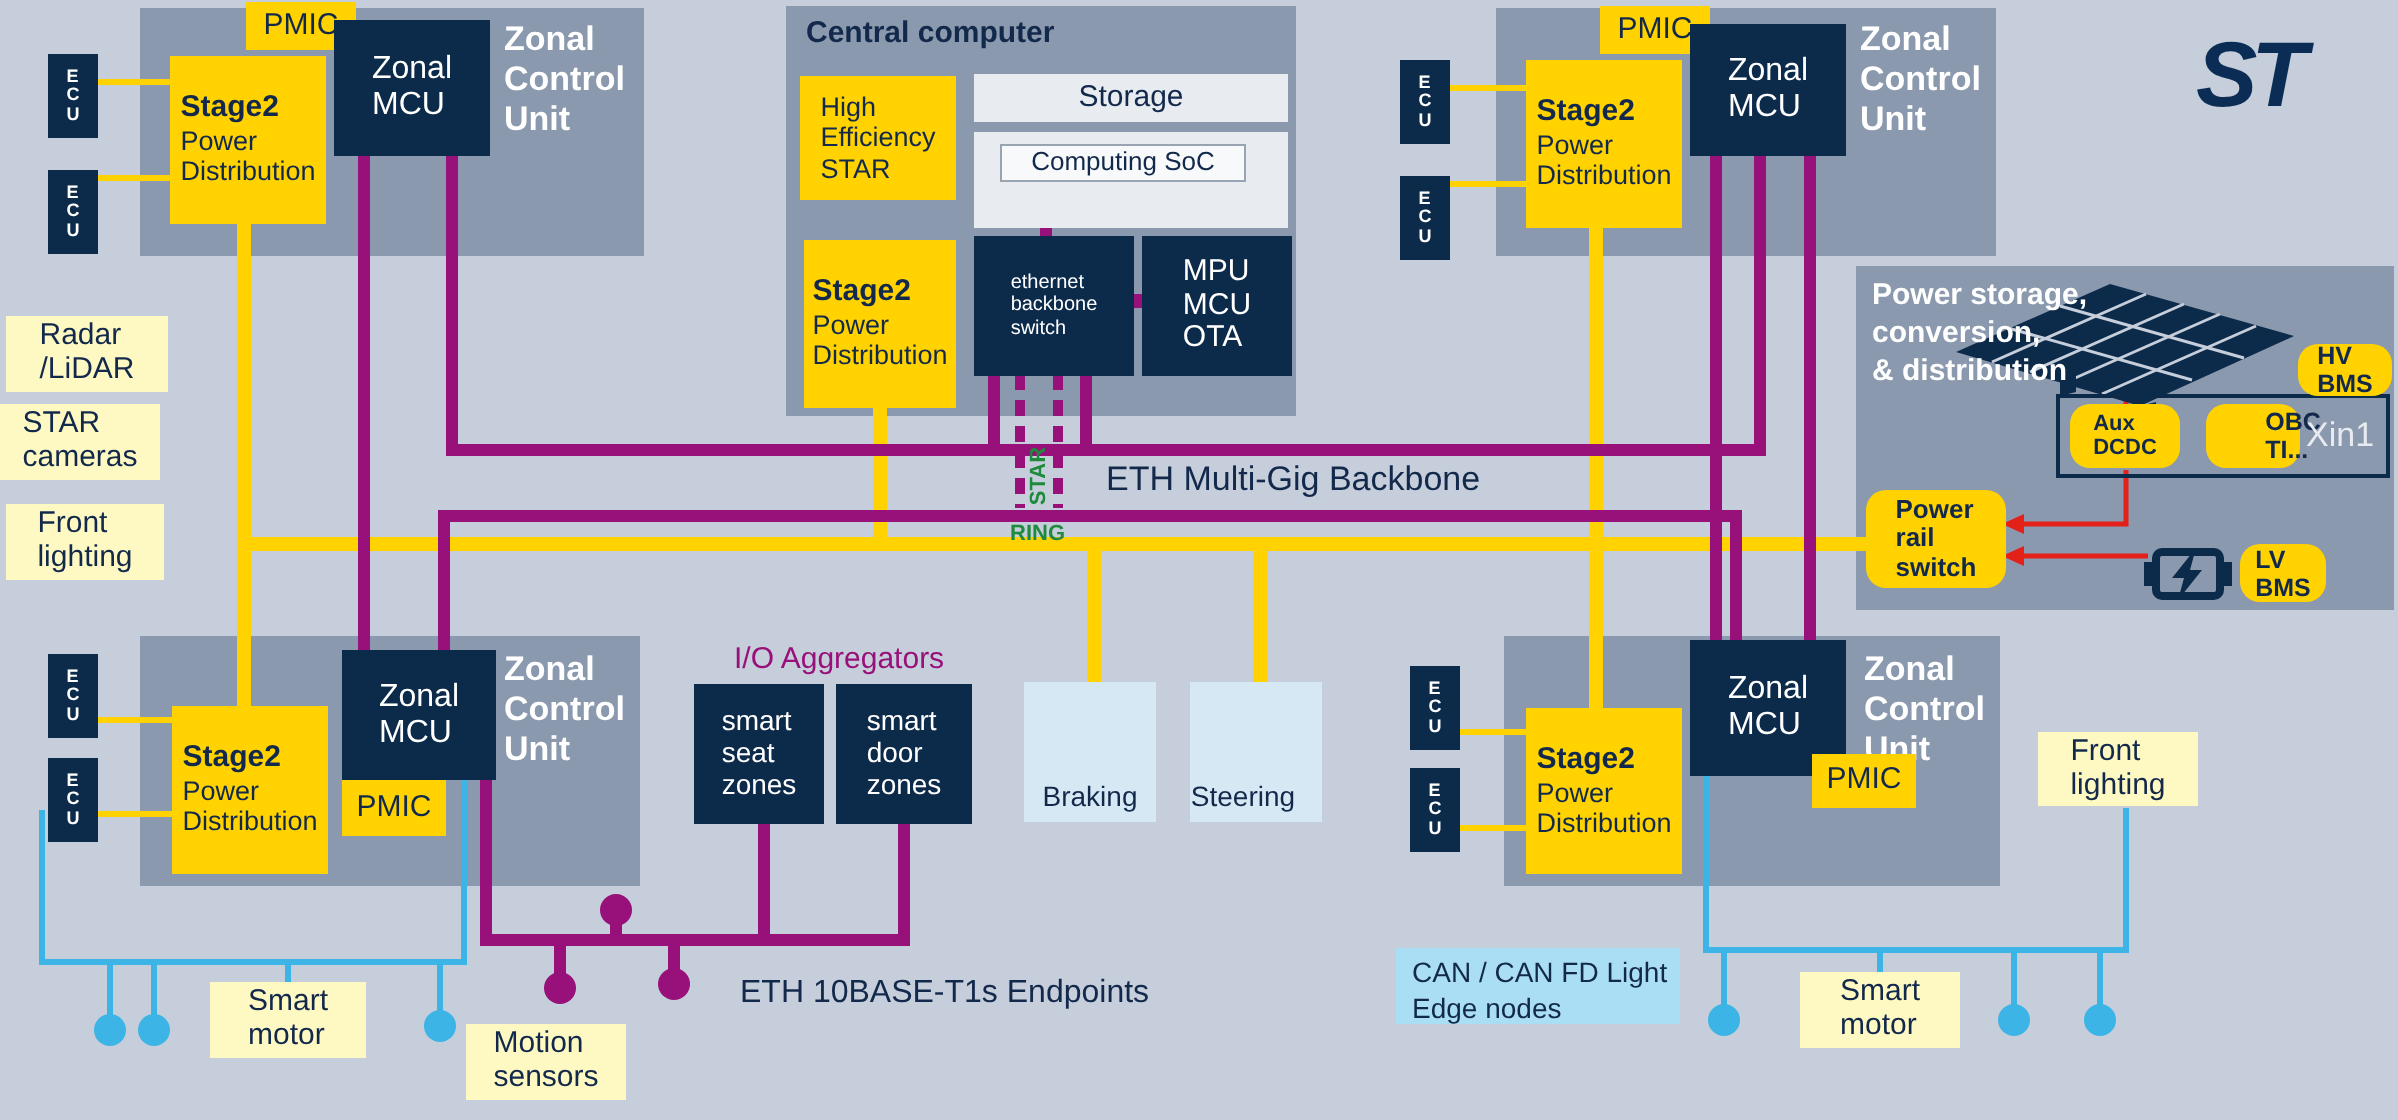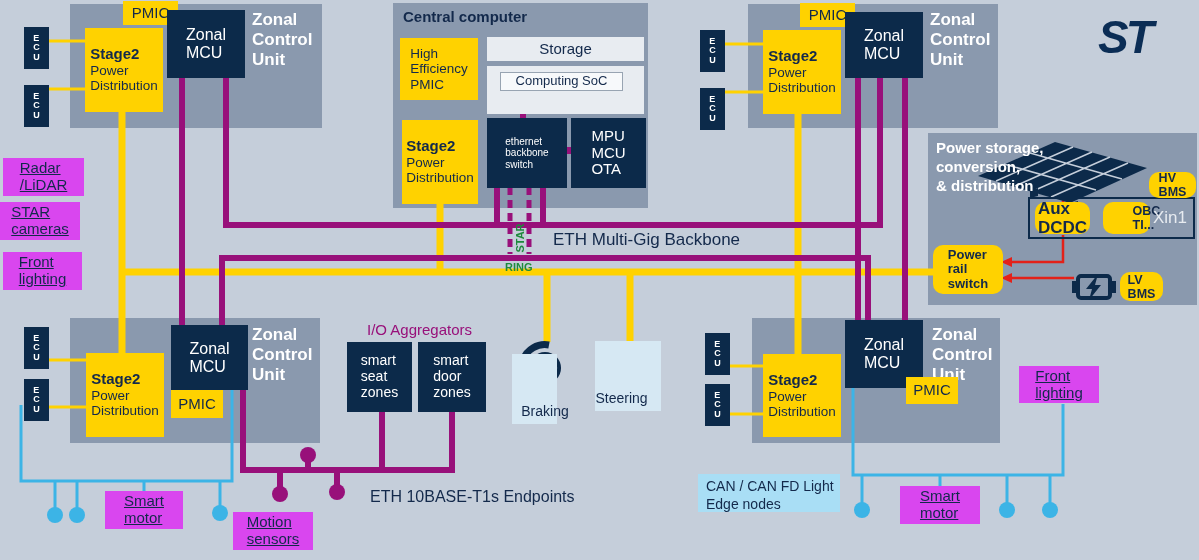--- a/index.html
+++ b/index.html
@@ -8,21 +8,21 @@
   .abs{position:absolute;box-sizing:border-box;}
   .ml{white-space:pre-line;}
   
   .container{background:#8a99ae;z-index:1;}
   #wires{position:absolute;left:0;top:0;z-index:2;}
   .box{z-index:3;display:flex;align-items:center;justify-content:center;
        text-align:left;line-height:1.12;}
   
   .yellow{background:#ffd200;color:#13294b;}
   .navy{background:#0c2a4a;color:#ffffff;}
-  .cyan{background:#d946ef;color:#13294b;text-decoration:underline;}
+  .cyan{background:#fef9c3;color:#13294b;}
   .pale{background:#d6e8f3;color:#13294b;}
   .paler{background:#a9def5;color:#13294b;}
   .light{background:#e8ecf1;color:#13294b;}
   .white-box{background:#f7f9fb;color:#13294b;}
   
   .zcu-title{color:#ffffff;font-weight:bold;font-size:17px;line-height:1.18;z-index:3;}
   .sec-title{color:#ffffff;font-weight:bold;font-size:15px;line-height:1.25;z-index:3;}
   .navy-title{color:#13294b;font-weight:bold;font-size:15px;z-index:3;}
   .ecu{font-size:9px;font-weight:bold;line-height:1.05;letter-spacing:0;}
   .bold{font-weight:bold;border-radius:10px;}
@@ -224,21 +224,21 @@
   <div class="abs box navy ecu ml" style="left:705px;top:333px;width:25px;height:42px;">E
 C
 U</div>
   <div class="abs box navy ecu ml" style="left:705px;top:384px;width:25px;height:42px;">E
 C
 U</div>
 
   <div class="abs navy-title" style="left:403px;top:8px;width:180px;text-align:left;">Central computer</div>
   <div class="abs box yellow ml" style="left:400px;top:38px;width:78px;height:62px;font-size:13.5px;">High
 Efficiency
-PMIC</div>
+STAR</div>
   <div class="abs box light" style="left:487px;top:37px;width:157px;height:24px;font-size:15px;">Storage</div>
   <div class="abs light" style="left:487px;top:66px;width:157px;height:48px;z-index:3;"></div>
   <div class="abs box white-box" style="left:500px;top:72px;width:123px;height:19px;font-size:13px;border:1px solid #98a4b2;z-index:4;">Computing SoC</div>
   <div class="abs box navy ml" style="left:487px;top:118px;width:80px;height:70px;font-size:10px;">ethernet
 backbone
 switch</div>
   <div class="abs box navy ml" style="left:571px;top:118px;width:75px;height:70px;font-size:15px;">MPU
 MCU
 OTA</div>
   <div class="abs box yellow stage2" style="left:402px;top:120px;width:76px;height:84px;">
@@ -248,21 +248,21 @@
 Distribution</span>
       </div>
   </div>
 
   <div class="abs sec-title ml" style="left:936px;top:139px;width:130px;text-align:left;">Power storage,
 conversion,
 &amp; distribution</div>
   <div class="abs box yellow bold ml" style="left:1149px;top:172px;width:47px;height:26px;font-size:12.5px;">HV
 BMS</div>
   <div class="abs outline-box" style="left:1028px;top:197px;width:167px;height:42px;"></div>
-  <div class="abs box yellow bold ml" style="left:1035px;top:202px;width:55px;height:32px;font-size:17px;">Aux
+  <div class="abs box yellow bold ml" style="left:1035px;top:202px;width:55px;height:32px;font-size:11px;">Aux
 DCDC</div>
   <div class="abs box yellow bold ml" style="left:1103px;top:202px;width:47px;height:32px;font-size:12.5px;padding-left:40px;">OBC
 TI...</div>
   <div class="abs xin1" style="left:1153px;top:208px;">Xin1</div>
   <div class="abs box yellow bold ml" style="left:933px;top:245px;width:70px;height:49px;font-size:13px;">Power
 rail
 switch</div>
   <div class="abs box yellow bold ml" style="left:1120px;top:272px;width:43px;height:29px;font-size:12.5px;">LV
 BMS</div>
 
@@ -281,21 +281,21 @@
   </div>
   <div class="abs green-lbl" style="left:505px;top:261px;">RING</div>
 
   <div class="abs magenta-lbl" style="left:367px;top:321px;">I/O Aggregators</div>
   <div class="abs box navy ml" style="left:347px;top:342px;width:65px;height:70px;font-size:14px;">smart
 seat
 zones</div>
   <div class="abs box navy ml" style="left:418px;top:342px;width:68px;height:70px;font-size:14px;">smart
 door
 zones</div>
-  <div class="abs pale" style="left:512px;top:341px;width:45px;height:70px;z-index:2;margin-top:13px;">
+  <div class="abs pale" style="left:512px;top:341px;width:66px;height:70px;z-index:2;">
     <div class="abs" style="left:0;bottom:5px;width:66px;text-align:center;color:#13294b;font-size:14px;">Braking</div>
   </div>
   <div class="abs pale" style="left:595px;top:341px;width:66px;height:70px;z-index:2;">
     <div class="abs" style="left:0;bottom:5px;width:53px;text-align:center;color:#13294b;font-size:14px;">Steering</div>
   </div>
 
   <div class="abs box cyan ml" style="left:105px;top:491px;width:78px;height:38px;font-size:15px;">Smart
 motor</div>
   <div class="abs box cyan ml" style="left:233px;top:512px;width:80px;height:38px;font-size:15px;">Motion
 sensors</div>

